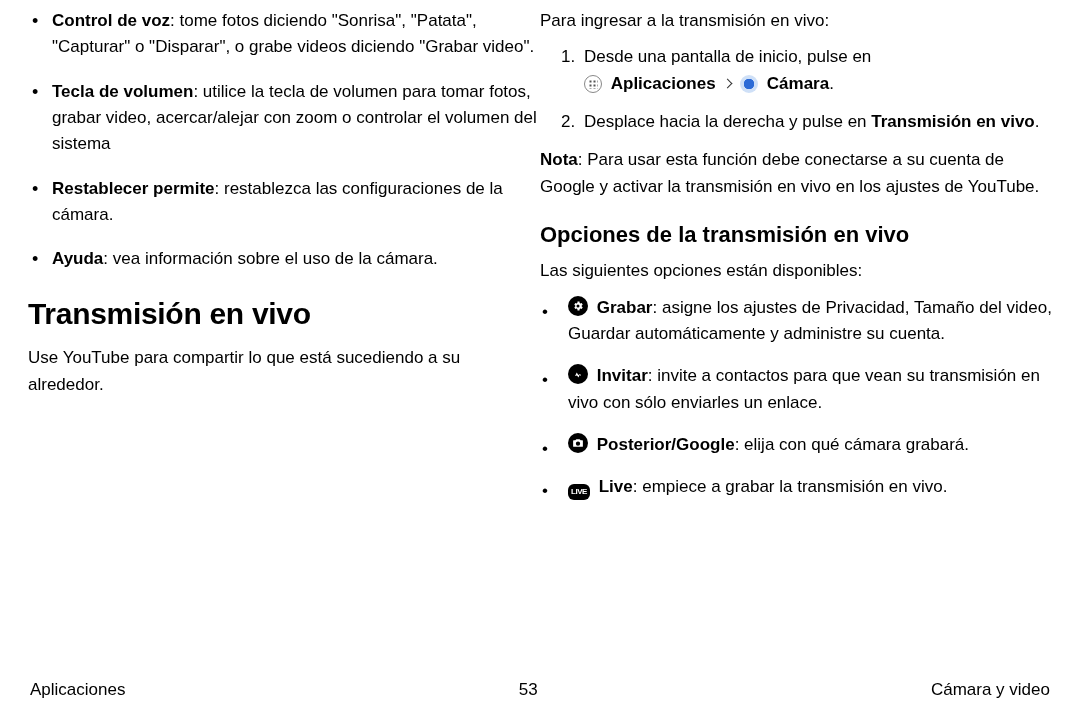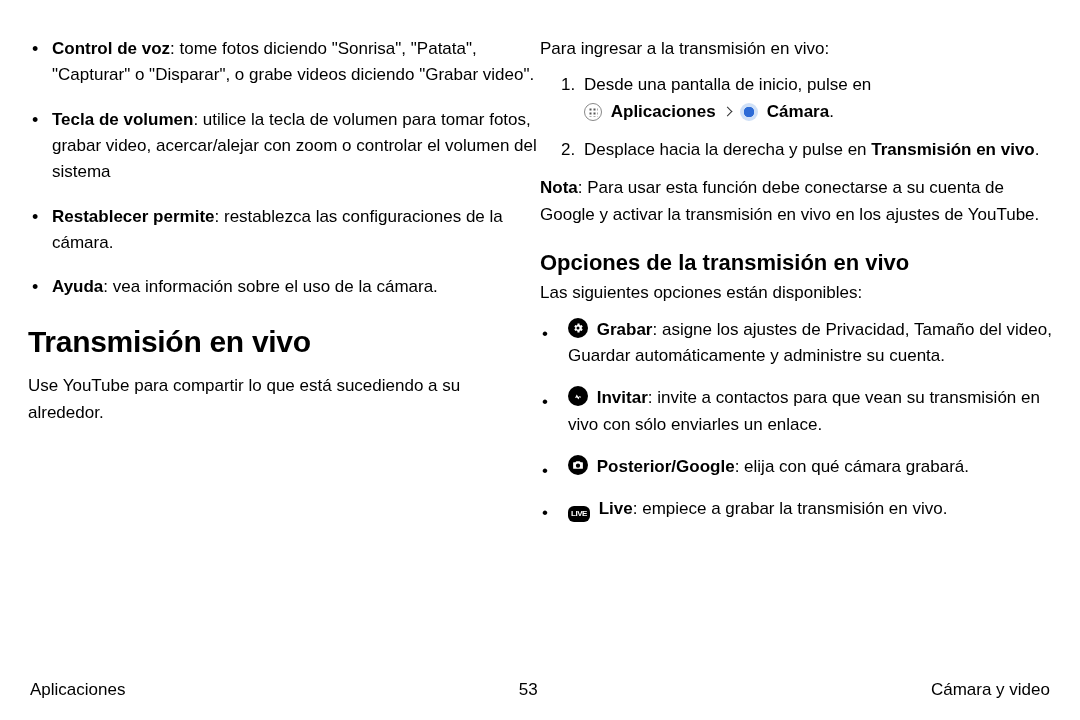--- a/index.html
+++ b/index.html
@@ -11,21 +11,21 @@
       font-family: Arial, Helvetica, sans-serif;
       width: 1080px;
       height: 720px;
       background: #fff;
       color: #000;
       overflow: hidden;
       position: relative;
     }
     .page {
       display: flex;
-      padding: 36px 28px 0 28px;
+      padding: 8px 28px 0 28px;
       height: 100%;
     }
     .col {
       flex: 1;
       font-size: 17px;
       line-height: 1.55;
     }
     .bullet-list {
       list-style: none;
       padding-left: 24px;
@@ -52,20 +52,21 @@
       font-size: 30px;
       font-weight: 700;
       margin-top: 18px;
       margin-bottom: 8px;
       letter-spacing: -0.3px;
     }
     h3 {
       font-size: 22px;
       font-weight: 700;
       margin-top: 18px;
+      margin-bottom: 6px;
     }
     .b {
       font-weight: 700;
     }
     .para {
       margin-bottom: 10px;
     }
     ol {
       padding-left: 40px;
       margin-bottom: 12px;

